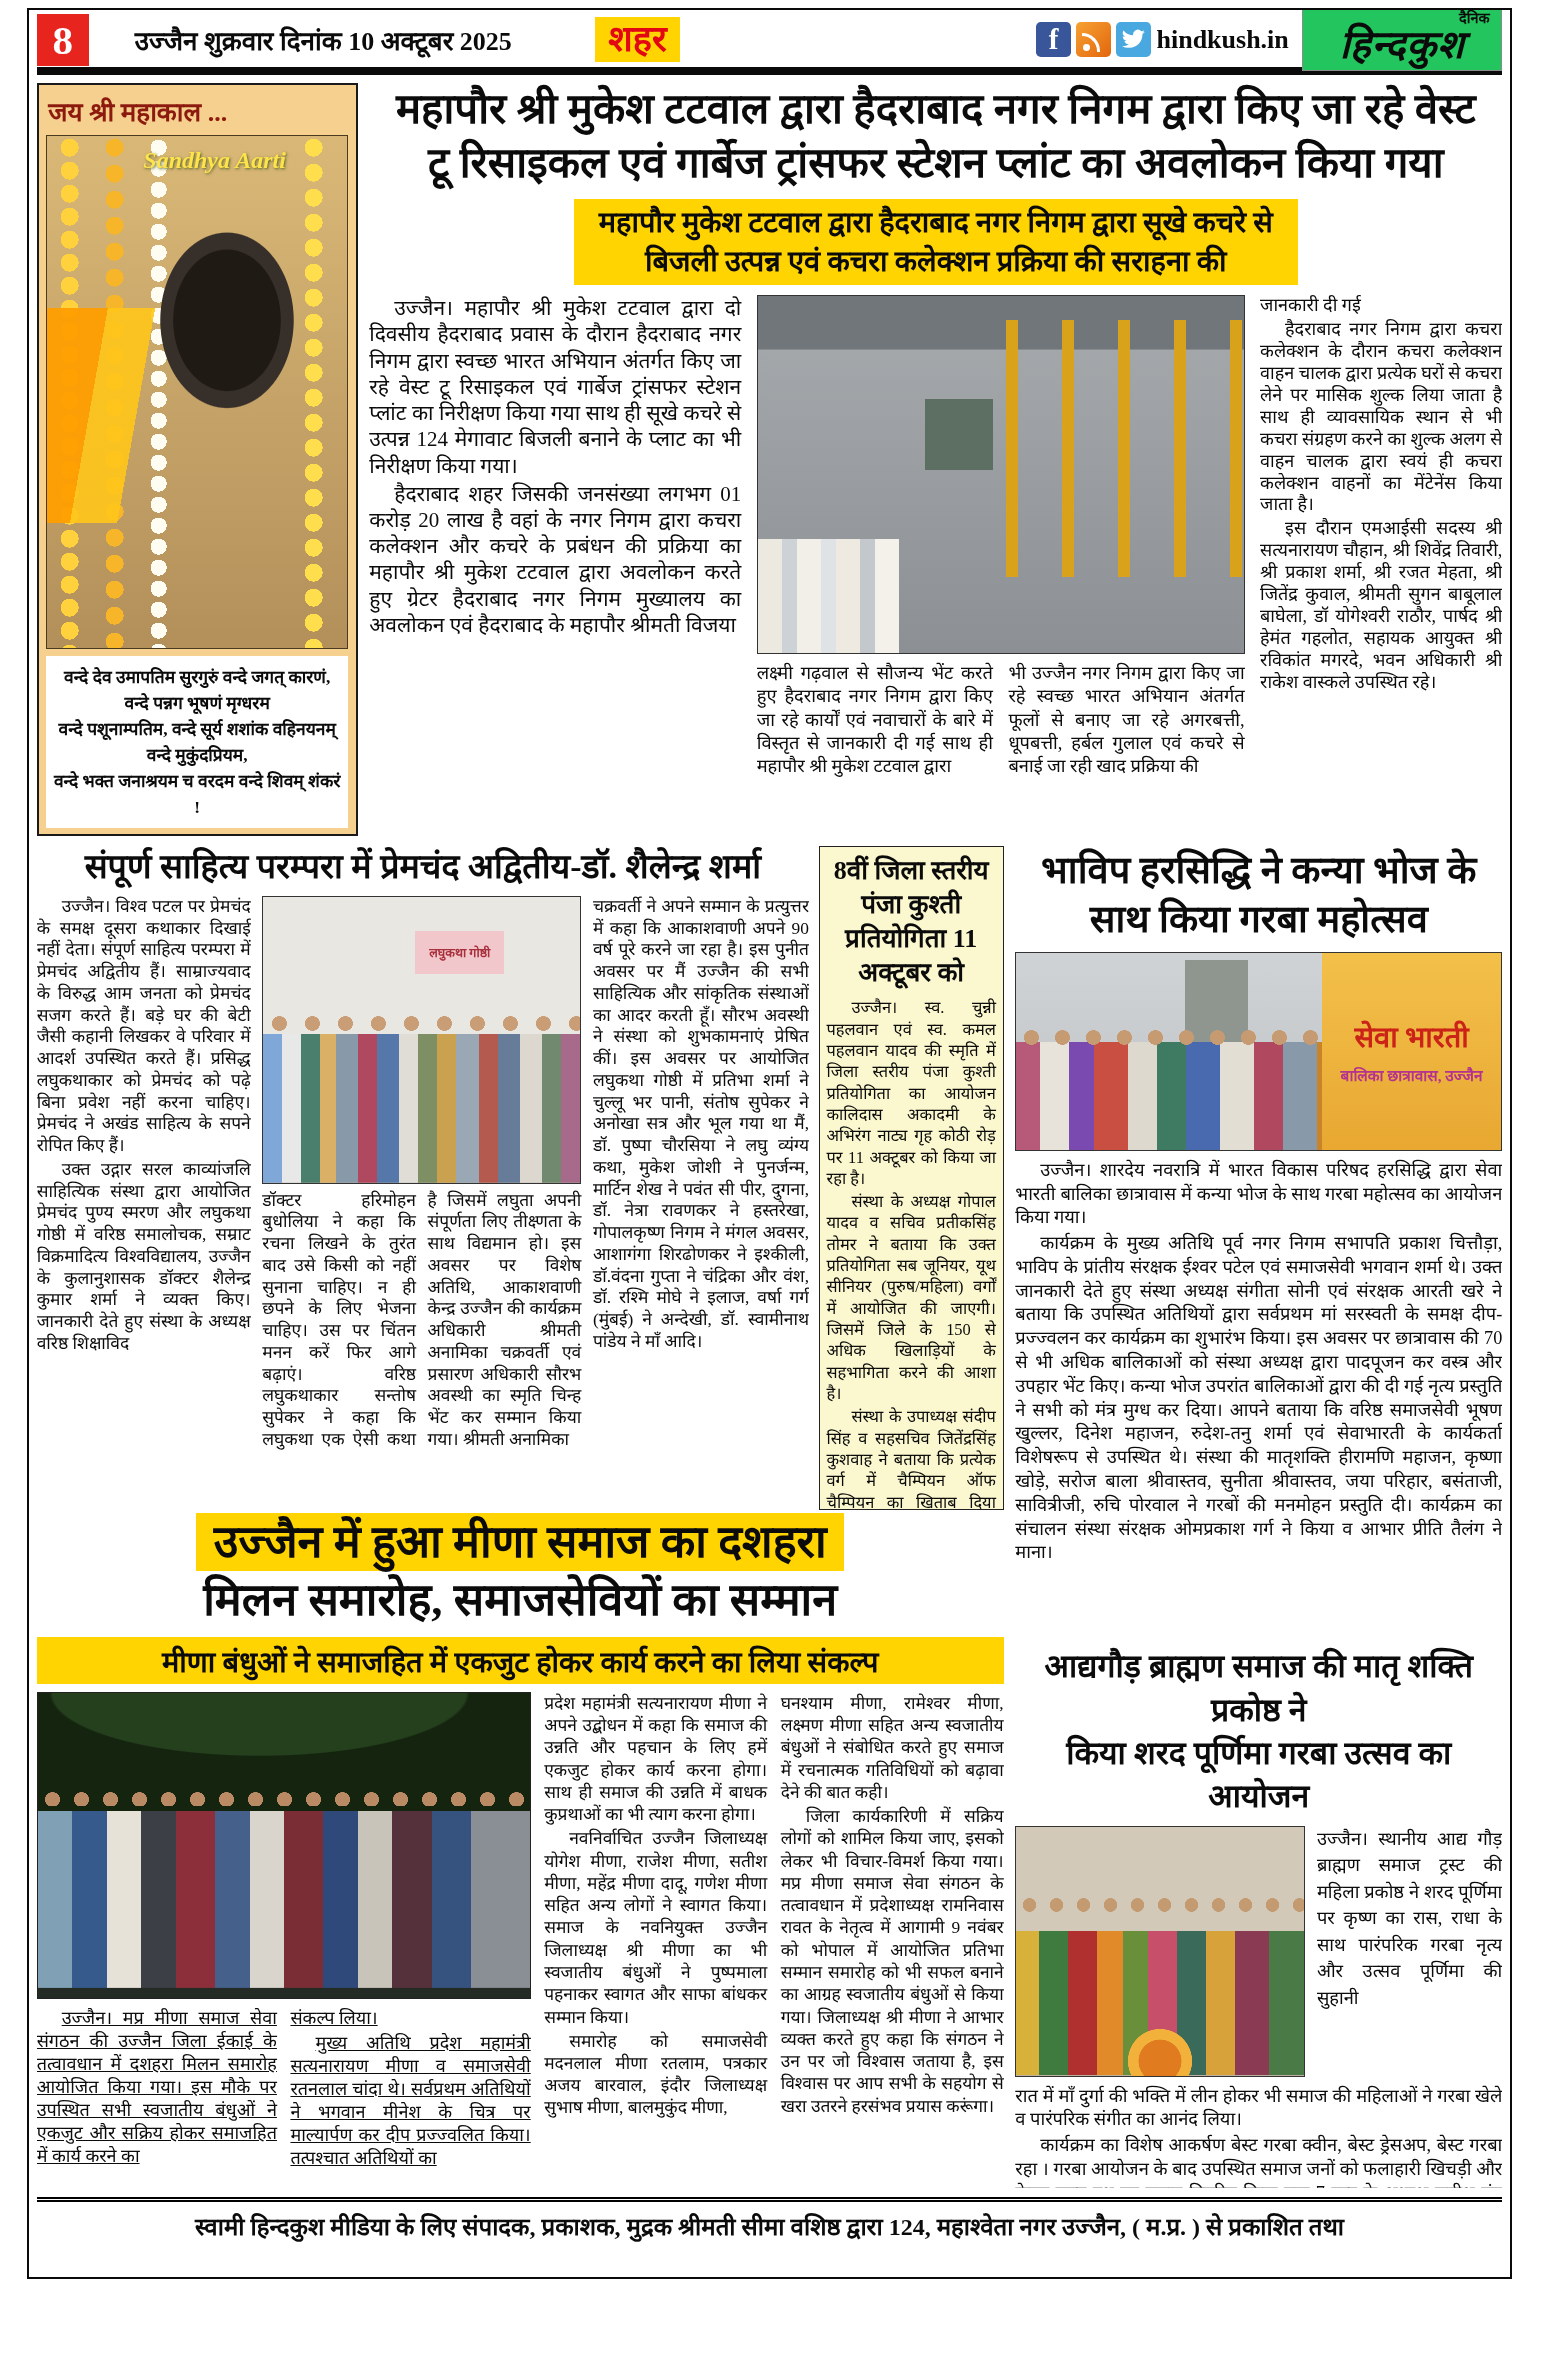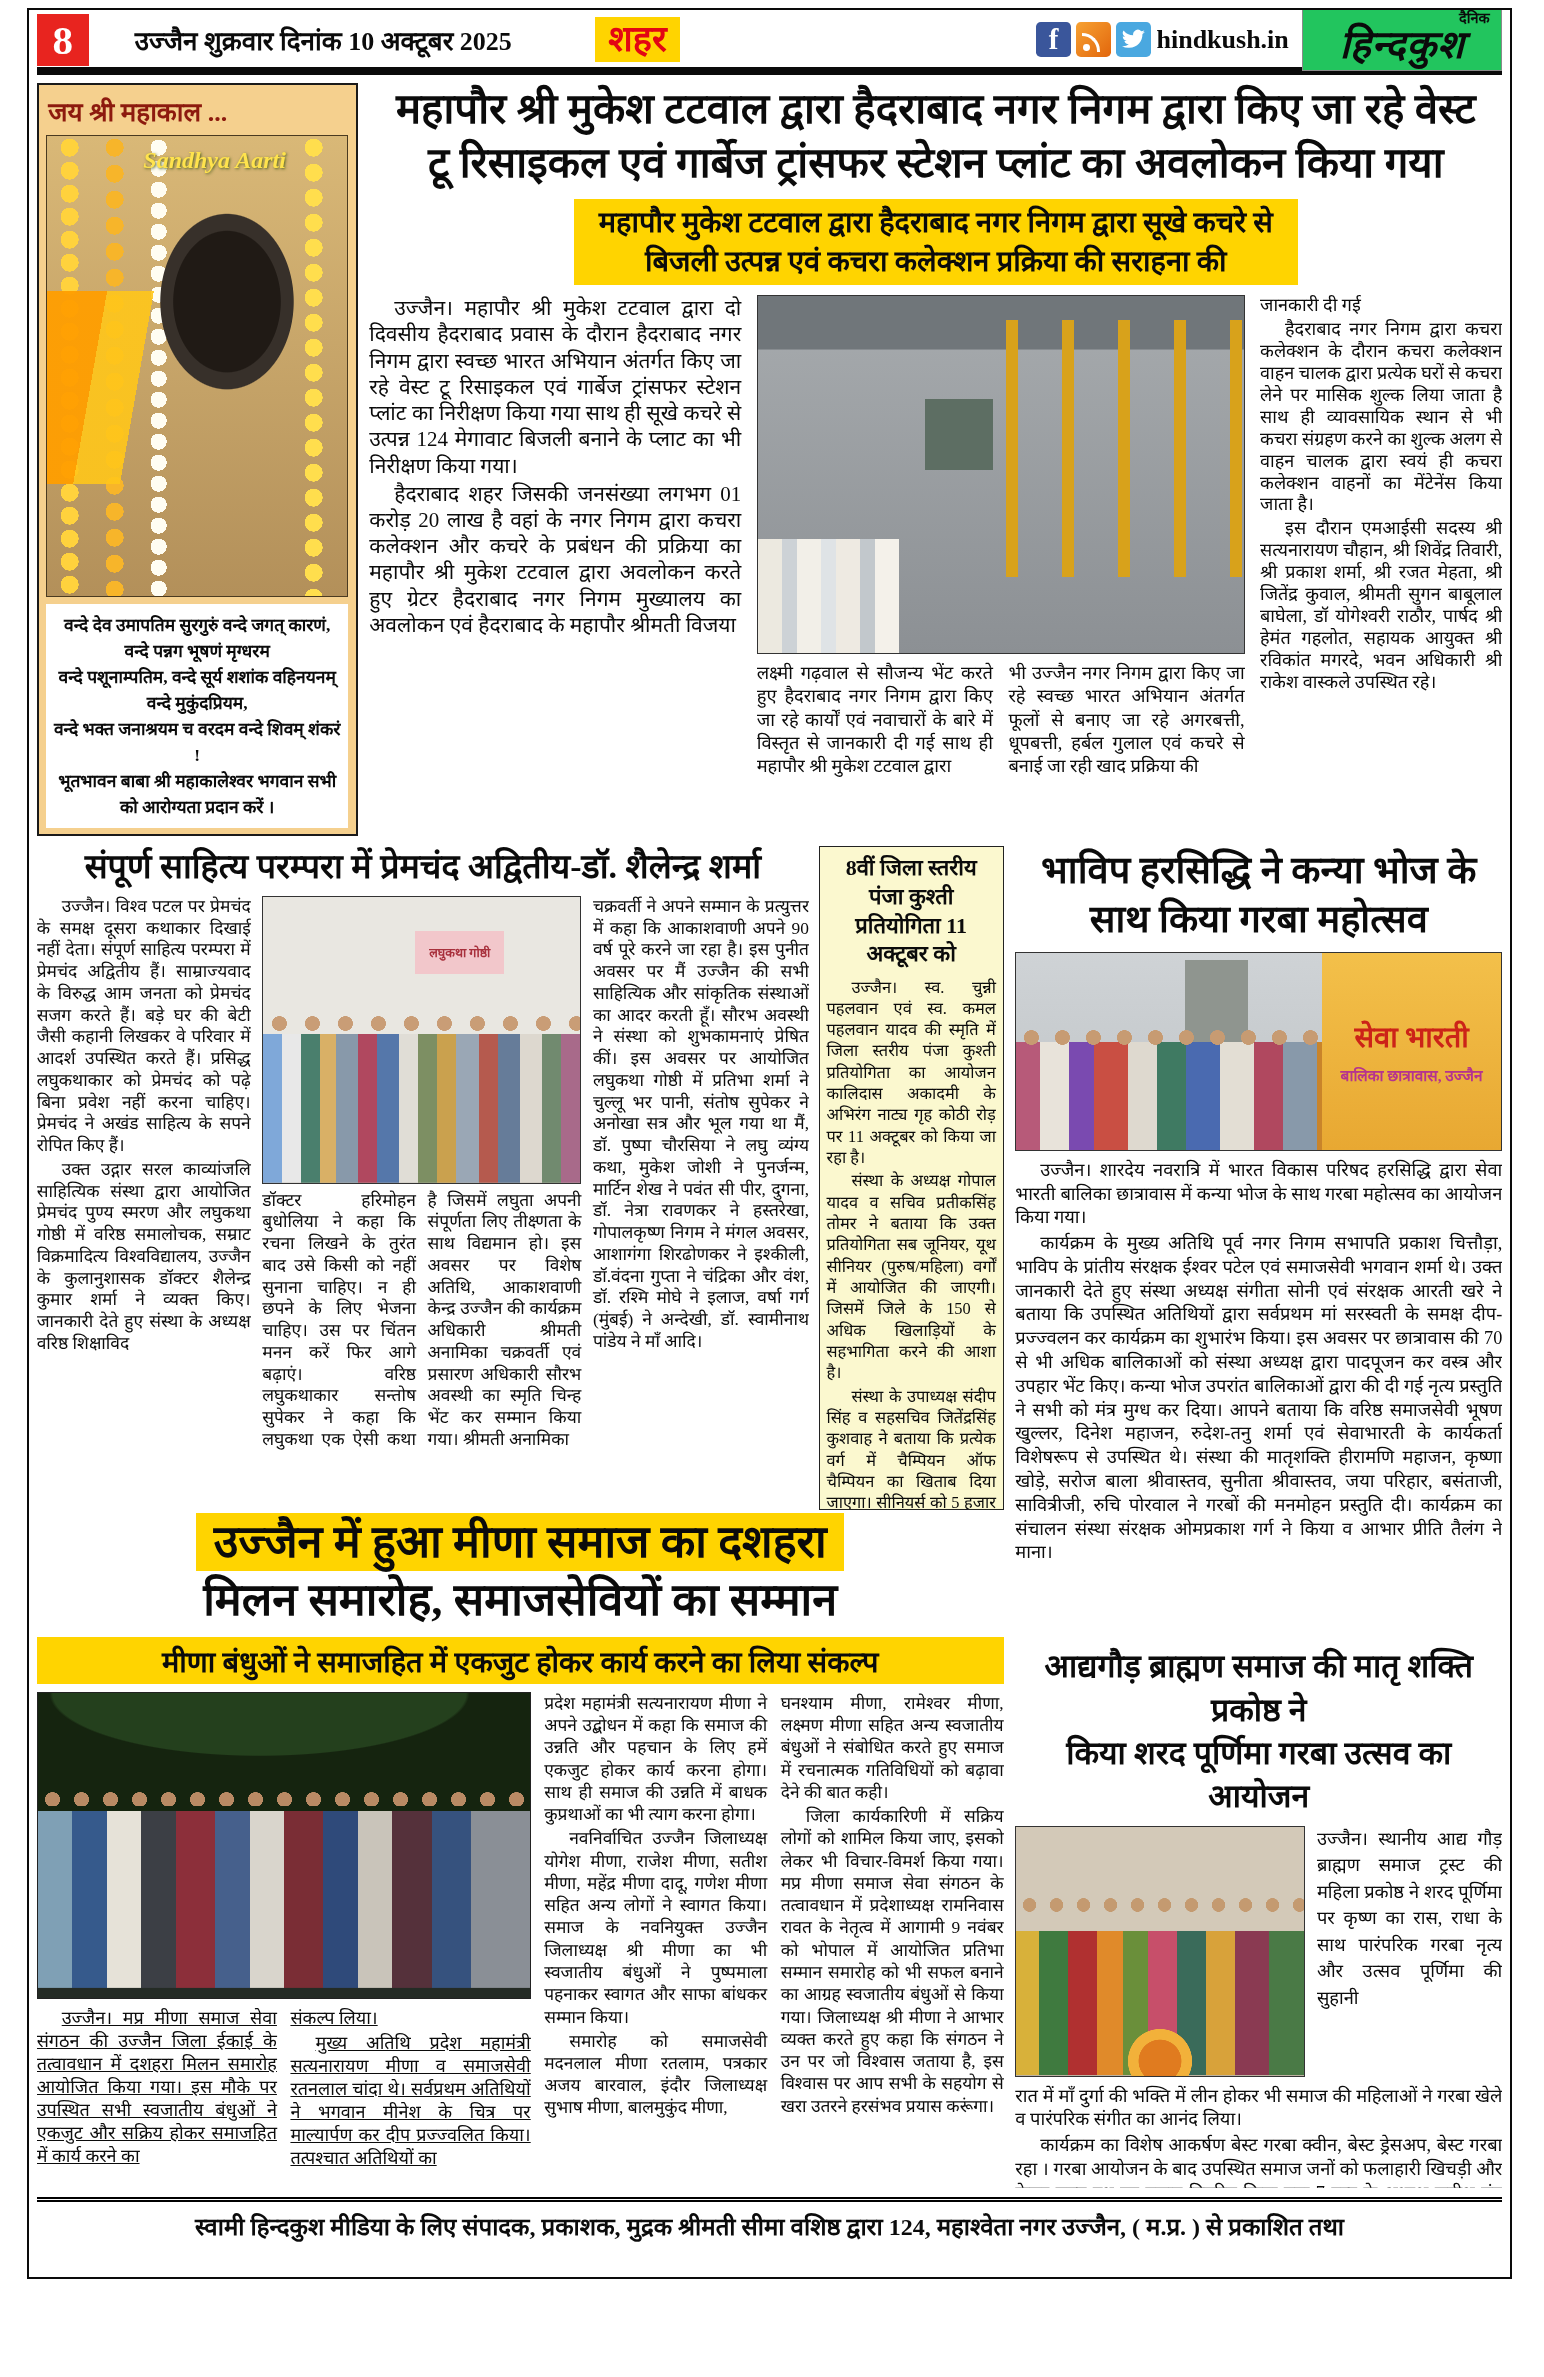--- a/index.html
+++ b/index.html
@@ -90,21 +90,21 @@
     background:
       radial-gradient(circle 7.7px at 16.4px 8.7px, #c99d76 95%, rgba(0,0,0,0)) 0 44%/33px 17.4px repeat-x,
       linear-gradient(90deg,#7fa8d9 0 6%,#e8e8e8 6% 12%,#4a7f6d 12% 18%,#d9b066 18% 23%,#8899aa 23% 30%,#b0485f 30% 36%,#5577aa 36% 43%,#e0ddd6 43% 49%,#7d8f63 49% 55%,#caa14e 55% 61%,#9aa7b5 61% 68%,#b55a4e 68% 74%,#667c99 74% 81%,#ddd8cf 81% 88%,#718a6f 88% 94%,#a86a8a 94% 100%) 0 100%/100% 52% no-repeat,
       linear-gradient(180deg,#e9e7e1 0 82%, #b9b3a8 82%); }
   .lit-banner { position:absolute; top:12%; left:48%; width:28%; height:15%; background:#f2c7cb;
     display:flex; align-items:center; justify-content:center; font-size:12.6px; font-weight:bold; color:#a8303c; text-align:center; }
   .lit-mid { flex:1; margin-top:5.8px; columns:2; column-gap:11.6px; font-size:17.4px; line-height:1.25; text-align:justify; }
   .lit-c3 { flex:1; font-size:17.4px; line-height:1.25; text-align:justify; }
 
   .kushti { width:185px; background:#fbf8cf; border:1.9px solid #222; padding:7.7px 6.8px; font-size:16.4px; overflow:hidden; }
-  .kushti-h { font-size:22px; font-weight:900; text-align:center; line-height:1.3; }
+  .kushti-h { font-size:26px; font-weight:900; text-align:center; line-height:1.3; }
   .kushti-h p { text-indent:0; margin:0; }
   .kushti-b { margin-top:7.7px; text-align:justify; line-height:1.3; }
 
   .meena { margin-top:3px; flex:1; display:flex; flex-direction:column; overflow:hidden; }
   .meena-h { text-align:center; font-size:45px; font-weight:900; line-height:1.3; }
   .meena-h .hl { background:#ffd400; padding:0 17.4px; display:inline-block; }
   .meena-sub { background:#ffd400; text-align:center; font-size:29px; font-weight:bold; padding:3.9px 0; margin:7.7px 0; }
   .meena-body { flex:1; display:flex; gap:13.5px; overflow:hidden; }
   .meena-left { width:494px; display:flex; flex-direction:column; }
   .meena-photo { height:307px; border:1px solid #222;
@@ -181,21 +181,20 @@
 
     <div class="mahakal">
       <div class="mk-title">जय श्री महाकाल ...</div>
       <div class="mk-photo">
         <span class="mk-overlay">Sandhya Aarti</span>
       </div>
       <div class="mk-caption">
           <p>वन्दे देव उमापतिम सुरगुरुं वन्दे जगत् कारणं, वन्दे पन्नग भूषणं मृग्धरम</p>
           <p>वन्दे पशूनाम्पतिम, वन्दे सूर्य शशांक वहिनयनम्  वन्दे मुकुंदप्रियम,</p>
           <p>वन्दे भक्त जनाश्रयम च वरदम  वन्दे शिवम् शंकरं !</p>
-          <p>भूतभावन बाबा श्री महाकालेश्वर भगवान सभी को आरोग्यता प्रदान करें ।</p>
         </div>
     </div>
 
     <div class="lead">
       <div class="lead-h">
           <p>महापौर श्री मुकेश टटवाल द्वारा हैदराबाद नगर निगम द्वारा किए जा रहे वेस्ट</p>
           <p>टू रिसाइकल एवं गार्बेज ट्रांसफर स्टेशन प्लांट का अवलोकन किया गया</p>
         </div>
       <div class="lead-sub">
           <p>महापौर मुकेश टटवाल द्वारा हैदराबाद नगर निगम द्वारा सूखे कचरे से</p>

